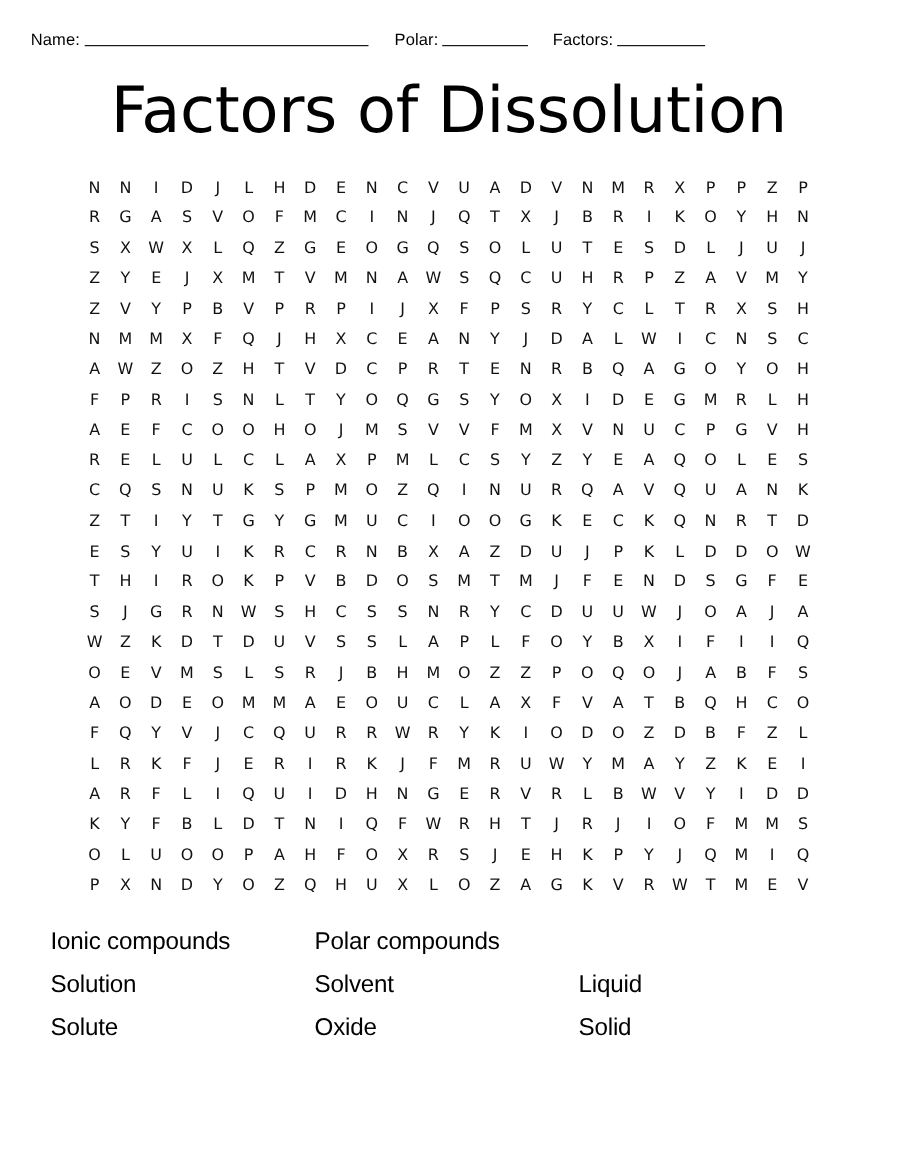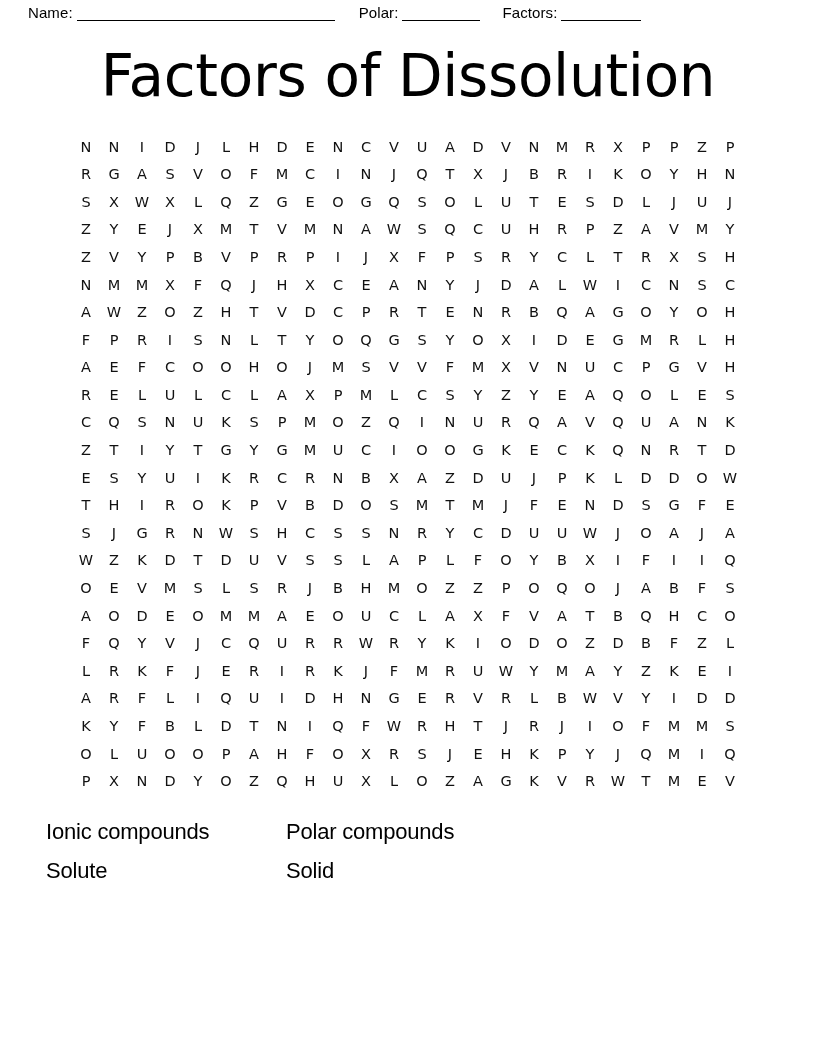--- a/index.html
+++ b/index.html
@@ -19,21 +19,22 @@
   
   .header {
     display: flex;
     align-items: baseline;
     padding: 4px 28px 0 28px;
     font-size: 15px;
     white-space: nowrap;
   }
   .field {
     display: flex;
-    align-items: flex-end;
+    align-items: flex-start;
+    margin-top: 24px;
   }
   .field-label {
     font-size: 15px;
     letter-spacing: 0.1px;
   }
   .rule {
     display: inline-block;
     border-bottom: 1px solid #000;
     height: 13px;
     margin-left: 4px;
@@ -750,17 +751,23 @@
   </table>
 </div>
 
 <div class="wordlist">
   <div id="wordlist-body">
       <div class="word-row">
         <div class="word-cell word-col-0">Ionic compounds</div>
         <div class="word-cell word-col-1">Polar compounds</div>
       </div>
       <div class="word-row">
+        <div class="word-cell word-col-0">Solution</div>
+        <div class="word-cell word-col-1">Solvent</div>
+        <div class="word-cell word-col-2">Liquid</div>
+      </div>
+      <div class="word-row">
         <div class="word-cell word-col-0">Solute</div>
+        <div class="word-cell word-col-1">Oxide</div>
         <div class="word-cell word-col-2">Solid</div>
       </div>
     </div>
 </div>
 
 </body></html>

